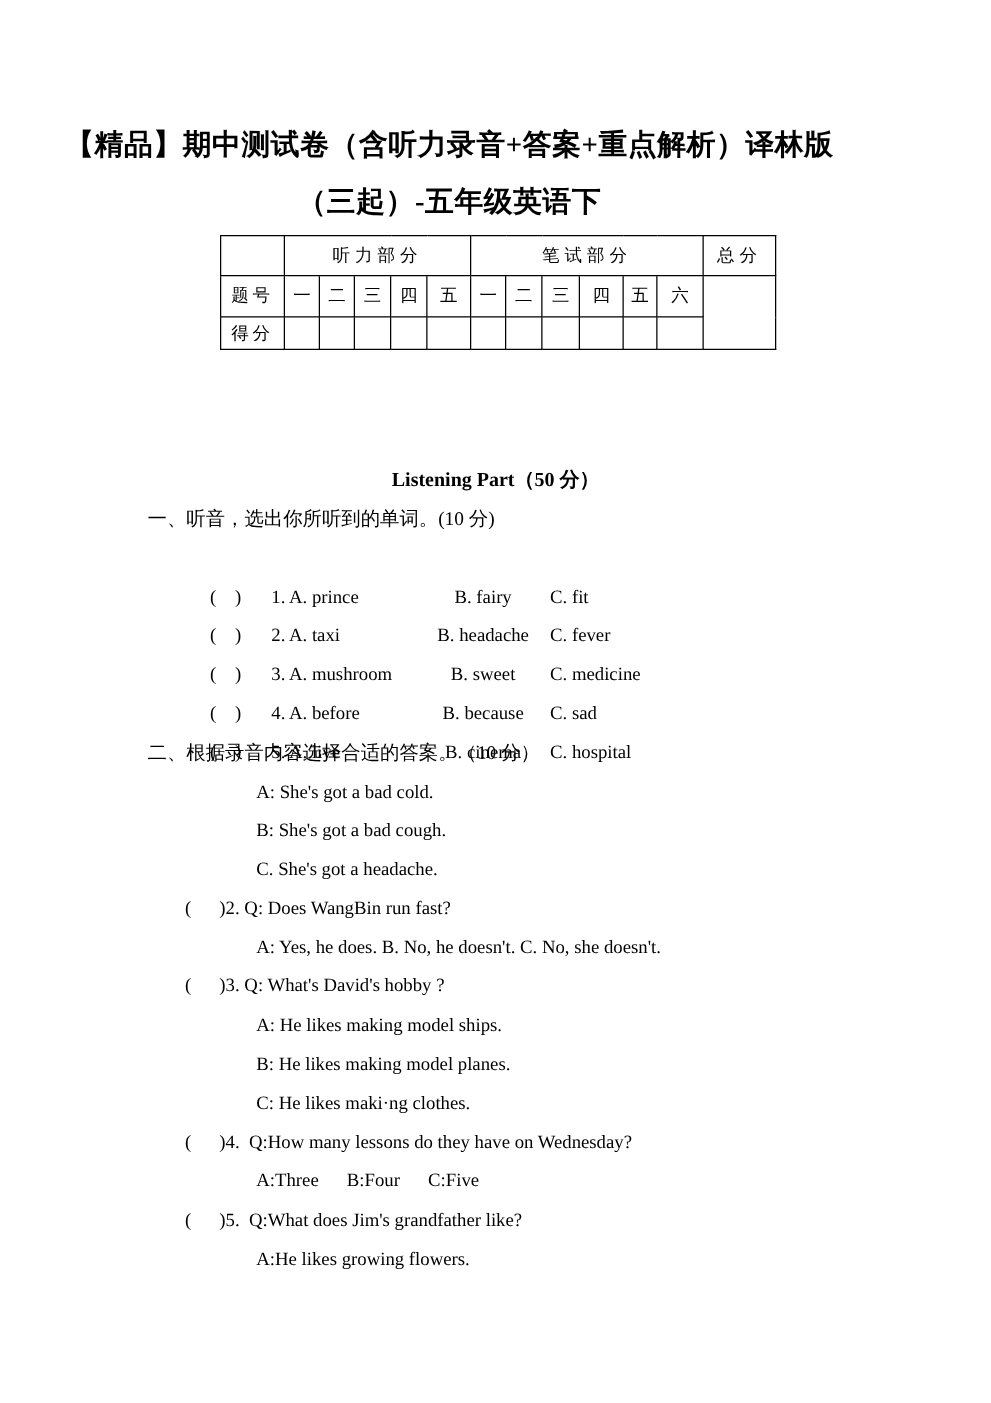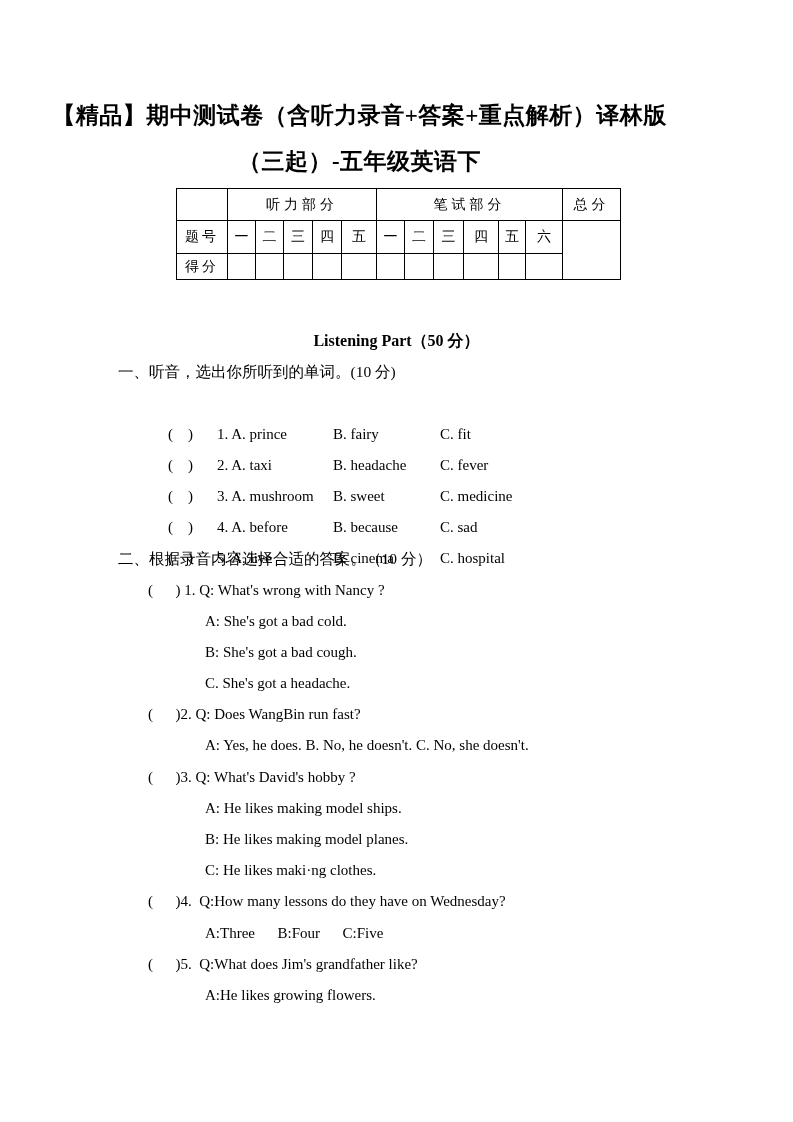--- a/index.html
+++ b/index.html
@@ -45,26 +45,27 @@
   }
   .line {
     height: 31.2px;
     line-height: 31.2px;
     white-space: pre;
   }
   .line-center {
     text-align: center;
     font-weight: bold;
     font-size: 16px;
+    margin-top: 44px;
   }
   .sec-heading { padding-left: 118px; font-size: 15.5px; }
   .s1q { padding-left: 153px; }
   .s1q .paren { display: inline-block; width: 49px; white-space: pre; }
   .s1q .optA  { display: inline-block; width: 116px; white-space: pre; }
-  .s1q .optB  { display: inline-block; width: 107px; white-space: pre; }
+  .s1q .optB  { display: inline-block; width: 107px; white-space: pre; text-align: center; }
   .s1q .optC  { display: inline-block; white-space: pre; }
   .s2q { padding-left: 148px; }
   .s2a { padding-left: 205px; font-family: Liberation Serif, serif; }
 </style>
 </head>
 <body>
 
 <div class="page-title">
   <div>【精品】期中测试卷（含听力录音+答案+重点解析）译林版</div>
   <div>（三起）-五年级英语下</div>
@@ -141,21 +142,20 @@
   </div>
   <div class="line s1q">
     <span class="paren">(    )</span><span class="optA">4. A. before</span><span class="optB">B. because</span><span class="optC">C. sad</span>
   </div>
   <div class="line s1q">
     <span class="paren">(    )</span><span class="optA">5. A. live</span><span class="optB">B. cinema</span><span class="optC">C. hospital</span>
   </div>
 
   <div class="line sec-heading">二、根据录音内容选择合适的答案。（10 分）</div>
 
-  <div class="line s2q">(      ) 1. Q: What's wrong with Nancy ?</div>
   <div class="line s2a">A: She's got a bad cold.</div>
   <div class="line s2a">B: She's got a bad cough.</div>
   <div class="line s2a">C. She's got a headache.</div>
 
   <div class="line s2q">(      )2. Q: Does WangBin run fast?</div>
   <div class="line s2a">A: Yes, he does. B. No, he doesn't. C. No, she doesn't.</div>
 
   <div class="line s2q">(      )3. Q: What's David's hobby ?</div>
   <div class="line s2a">A: He likes making model ships.</div>
   <div class="line s2a">B: He likes making model planes.</div>

